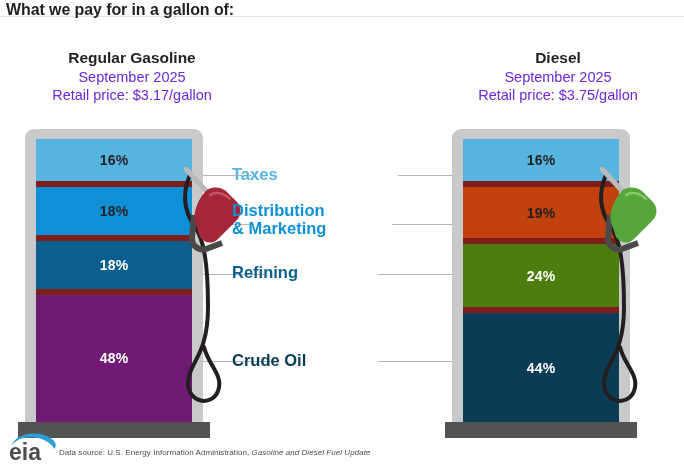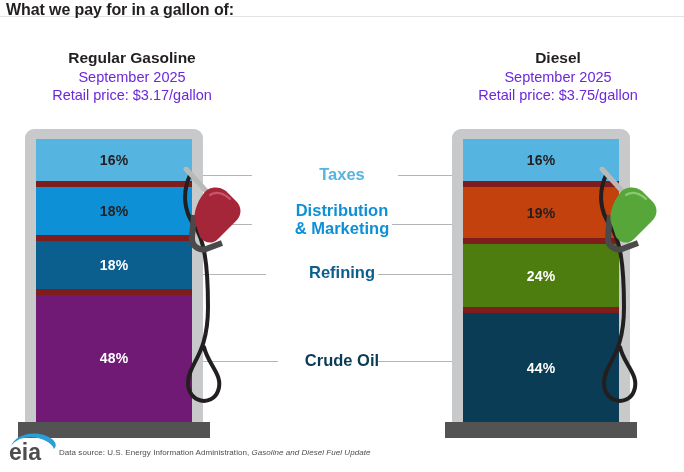--- a/index.html
+++ b/index.html
@@ -117,21 +117,20 @@
     pointer-events: none;
   }
   #nozzle-left  { left: 178px; }
   #nozzle-right { left: 594px; }
 
   
   .cat {
     position: absolute;
     width: 220px;
     left: 232px;
-    text-align: center;
     font-weight: bold;
     line-height: 1.12;
   }
   .cat-text { display: inline-block; }
   #cat-taxes        { top: 148px; font-size: 16.5px; color: #56b4e0; }
   #cat-distribution { top: 184px; font-size: 16.5px; color: #0d90d6; }
   #cat-refining     { top: 246px; font-size: 16.5px; color: #0a5f8e; }
   #cat-crude        { top: 334px; font-size: 16.5px; color: #0b3c55; }
 
   .leader {

